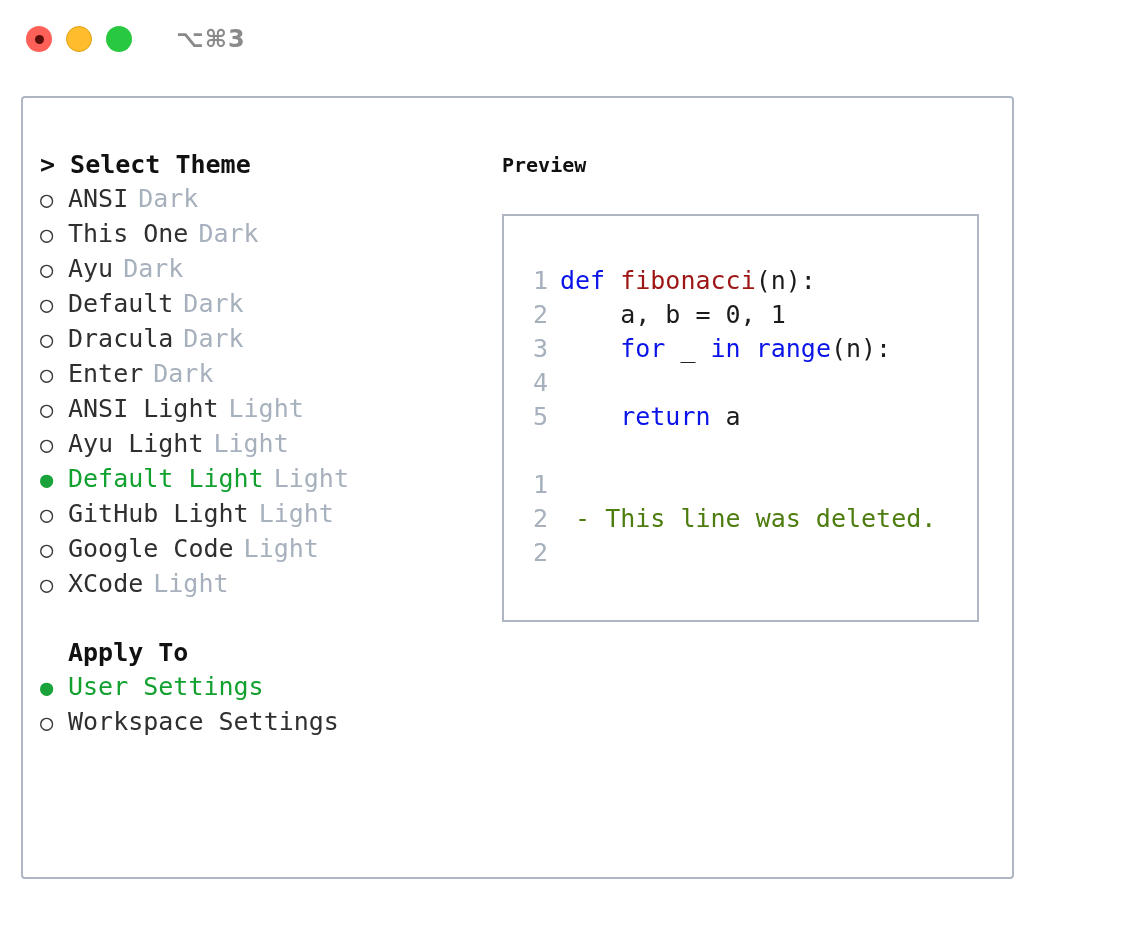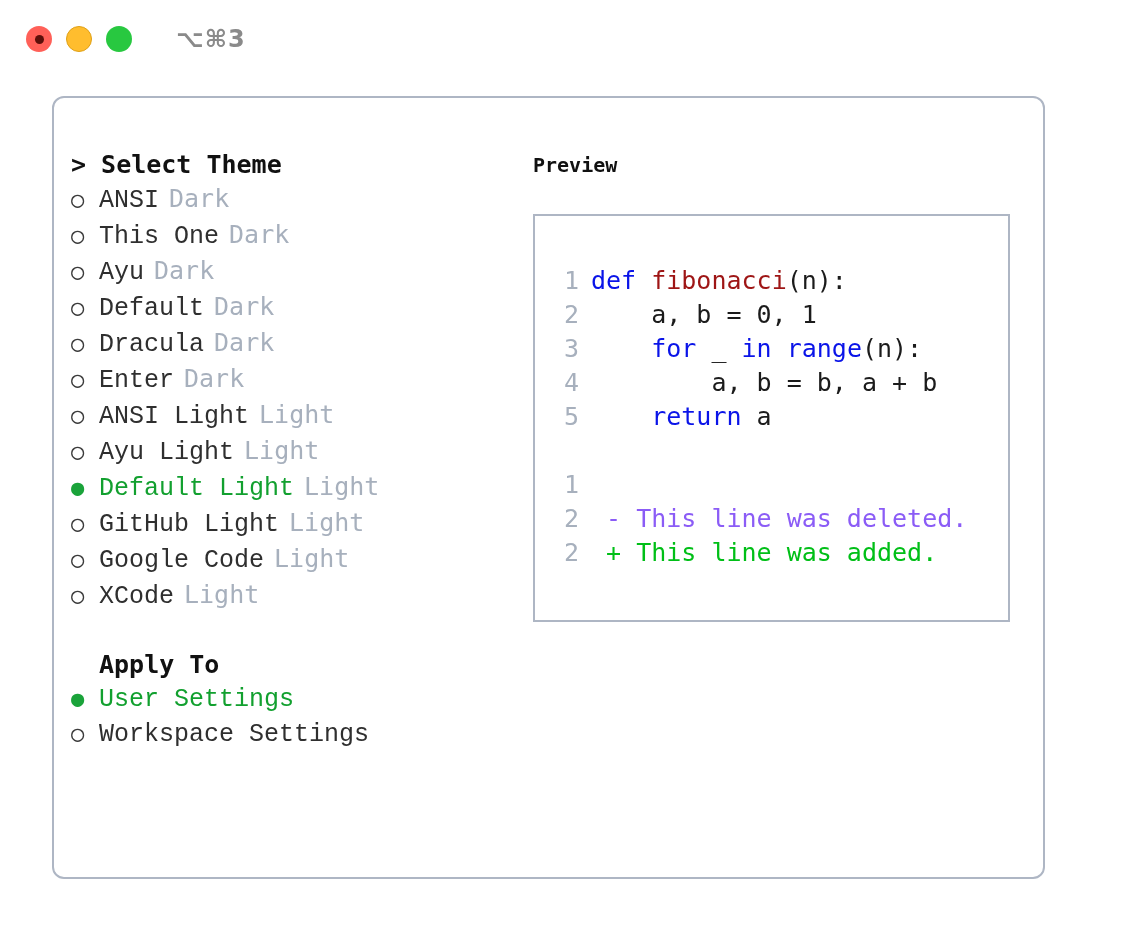--- a/index.html
+++ b/index.html
@@ -70,24 +70,23 @@
   }
 
   
   .panel {
     position: absolute;
     left: 21px;
     top: 96px;
     width: 993px;
     height: 783px;
     border: 2px solid #aeb6c4;
-    border-radius: 12px;
-    box-sizing: border-box;
-    background: #ffffff;
-    margin-left: 31px;
+    border-radius: 4px;
+    box-sizing: border-box;
+    background: #ffffff;
   }
 
   .columns {
     position: absolute;
     left: 0;
     top: 0;
     width: 100%;
     height: 100%;
   }
 
@@ -116,21 +115,21 @@
     white-space: pre;
   }
   .marker {
     width: 28px;
     flex: 0 0 28px;
     font-size: 22px;
     color: #3b3b3b;
     line-height: 34px;
   }
   .marker.sel { color: #1aa33a; }
-  .opt-label { color: #2f2f2f; font-family: Liberation Mono, monospace; }
+  .opt-label { color: #2f2f2f; }
   .opt-label.sel { color: #12a02f; }
   .opt-variant { color: #a7b0bd; padding-left: 10px; }
 
   .spacer-row { height: 34px; }
 
   .hint {
     margin-top: 34px;
     font-size: 25px;
     line-height: 34px;
     color: #aab2bf;
@@ -171,21 +170,21 @@
     width: 28px;
     flex: 0 0 28px;
     text-align: right;
     color: #a7b0bd;
     padding-right: 12px;
   }
   .code-text { color: #1b1b1b; }
   .kw  { color: #0a14e8; }
   .fn  { color: #9e1515; }
   .ctx { color: #7a7a7a; }
-  .del { color: #8b5cf6; }
+  .del { color: #4d7c0f; }
   .add { color: #00bf17; }
 
   .blank-line { height: 34px; }
 </style>
 </head>
 <body>
 
 <div class="app-window">
 
   <div class="titlebar">
@@ -229,27 +228,27 @@
 
       </div>
 
       <div class="right-col">
         <div class="preview-head">Preview</div>
         <div class="preview-box">
           <div id="code-block">
               <div class="code-line"><span class="lineno">1</span><span class="code-text"><span class="kw">def </span><span class="fn">fibonacci</span><span>(n):</span></span></div>
               <div class="code-line"><span class="lineno">2</span><span class="code-text"><span>    a, b = 0, 1</span></span></div>
               <div class="code-line"><span class="lineno">3</span><span class="code-text"><span>    </span><span class="kw">for</span><span> _ </span><span class="kw">in</span><span> </span><span class="kw">range</span><span>(n):</span></span></div>
-              <div class="code-line"><span class="lineno">4</span><span class="code-text"><span>        a, b = b, a + b</span></span></div>
+              <div class="code-line"><span class="lineno">4</span></div>
               <div class="code-line"><span class="lineno">5</span><span class="code-text"><span>    </span><span class="kw">return</span><span> a</span></span></div>
             </div>
           <div class="blank-line"></div>
           <div id="diff-block">
               <div class="code-line"><span class="lineno">1</span></div>
               <div class="code-line"><span class="lineno">2</span><span class="code-text"><span class="del"> - This line was deleted.</span></span></div>
-              <div class="code-line"><span class="lineno">2</span><span class="code-text"><span class="add"> + This line was added.</span></span></div>
+              <div class="code-line"><span class="lineno">2</span></div>
             </div>
         </div>
       </div>
 
     </div>
   </div>
 </div>
 
 </body></html>

